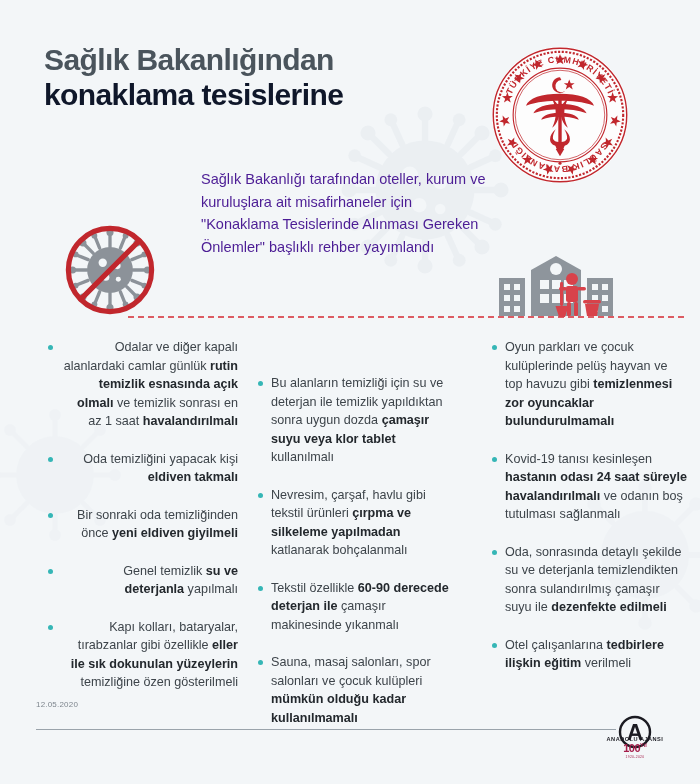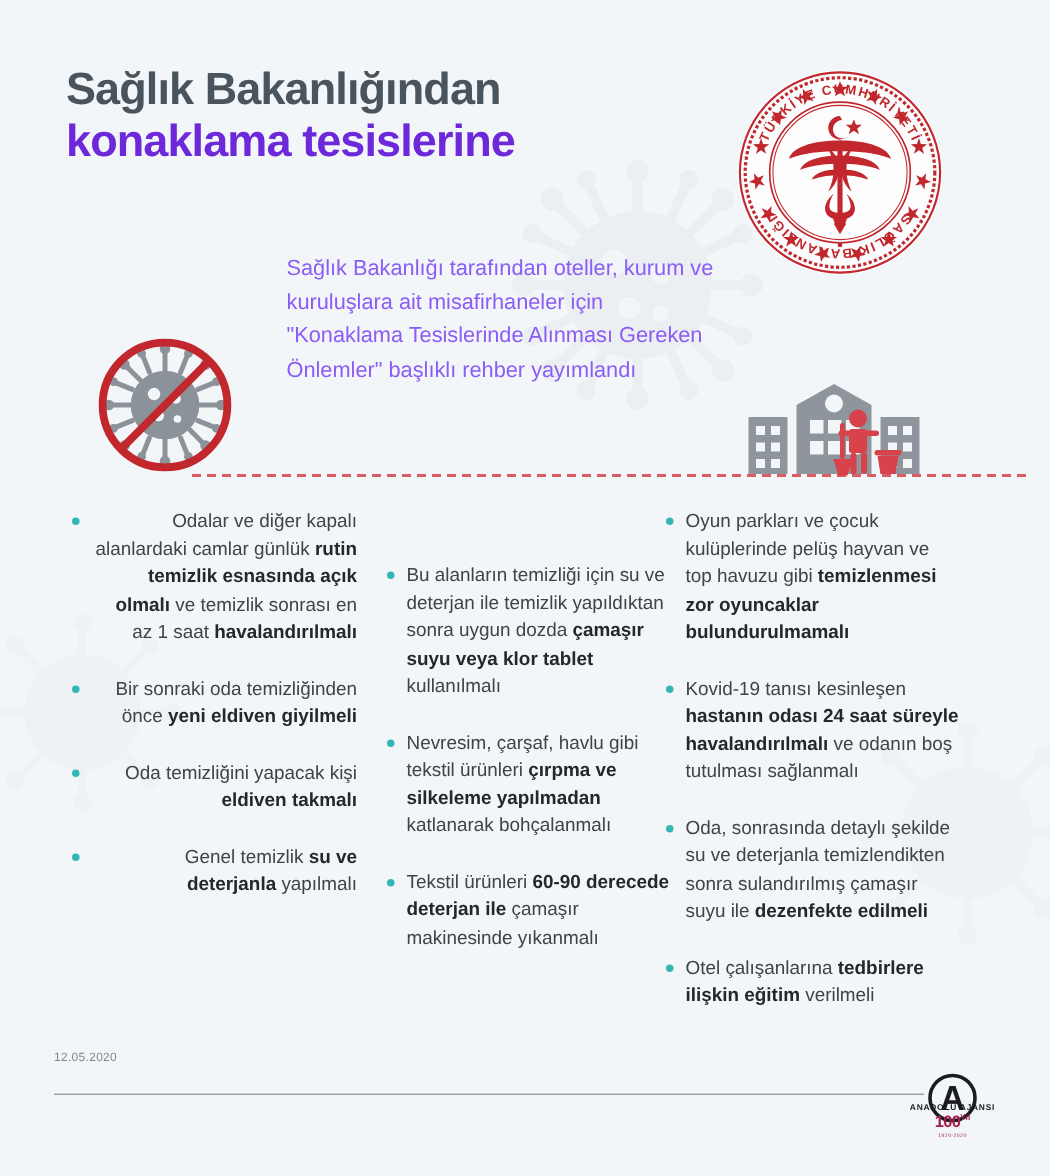--- a/index.html
+++ b/index.html
@@ -15,47 +15,47 @@
   
   .bg-layer{position:absolute;inset:0;overflow:hidden;pointer-events:none;}
   .wm{position:absolute;opacity:.5;}
 
   
   .title{
     position:absolute;left:44px;top:42px;width:420px;
     font-size:30px;font-weight:700;line-height:1.17;
     letter-spacing:-.6px;color:#4a545c;
   }
-  .title .accent{color:#6d28d9;}
+  .title .accent{color:#0f172a;}
   .title .ln{display:block;}
 
   .lead{
-    position:absolute;left:191px;top:168px;width:290px;
-    font-size:14.5px;line-height:1.56;color:#8b5cf6;font-weight:400;
+    position:absolute;left:201px;top:168px;width:290px;
+    font-size:14.5px;line-height:1.56;color:#4c1d95;font-weight:400;
   }
 
   
   .emblem{position:absolute;left:489px;top:44px;width:142px;height:142px;}
 
   
   .no-virus{position:absolute;left:58px;top:218px;width:104px;height:104px;}
   .hotel{position:absolute;left:497px;top:252px;width:118px;height:70px;}
 
   
   .divider{
     position:absolute;left:128px;top:316px;width:556px;height:0;
     border-top:2px dashed #d8424a;opacity:.85;
   }
 
   
   .cols{position:absolute;left:0;top:338px;width:700px;}
   .col{position:absolute;top:0;}
   .col-0{left:48px;width:190px;text-align:right;}
   .col-1{left:258px;width:196px;margin-top:36px;}
-  .col-2{left:444px;width:196px;}
+  .col-2{left:492px;width:196px;}
 
   .bullet{position:relative;padding-left:13px;margin-bottom:19px;}
   .bullet:before{
     content:"";position:absolute;left:0;top:7px;
     width:5px;height:5px;border-radius:50%;background:#35b6b6;
   }
   .btext{
     font-size:12.6px;line-height:1.47;color:#3d444a;font-weight:400;
   }
   .btext b{font-weight:700;color:#23282d;}
@@ -389,39 +389,45 @@
   </svg>
 
   <div class="divider"></div>
 
   <div class="cols">
     <div class="col col-0">
       <div class="bullet">
           <div class="btext"><span>Odalar ve diğer kapalı alanlardaki camlar günlük </span><b>rutin temizlik esnasında açık olmalı</b><span> ve temizlik sonrası en az 1 saat </span><b>havalandırılmalı</b></div>
         </div>
       <div class="bullet">
+          <div class="btext"><span>Oda temizliğini yapacak kişi </span><b>eldiven takmalı</b></div>
+        </div>
+      <div class="bullet">
           <div class="btext"><span>Bir sonraki oda temizliğinden önce </span><b>yeni eldiven giyilmeli</b></div>
         </div>
       <div class="bullet">
-          <div class="btext"><span>Oda temizliğini yapacak kişi </span><b>eldiven takmalı</b></div>
-        </div>
-      <div class="bullet">
           <div class="btext"><span>Genel temizlik </span><b>su ve deterjanla</b><span> yapılmalı</span></div>
         </div>
+      <div class="bullet">
+          <div class="btext"><span>Kapı kolları, bataryalar, tırabzanlar gibi özellikle </span><b>eller ile sık dokunulan yüzeylerin</b><span> temizliğine özen gösterilmeli</span></div>
+        </div>
     </div>
 
     <div class="col col-1">
       <div class="bullet">
           <div class="btext"><span>Bu alanların temizliği için su ve deterjan ile temizlik yapıldıktan sonra uygun dozda </span><b>çamaşır suyu veya klor tablet</b><span> kullanılmalı</span></div>
         </div>
       <div class="bullet">
           <div class="btext"><span>Nevresim, çarşaf, havlu gibi tekstil ürünleri </span><b>çırpma ve silkeleme yapılmadan</b><span> katlanarak bohçalanmalı</span></div>
         </div>
       <div class="bullet">
-          <div class="btext"><span>Tekstil ürünleri </span><b>60-90 derecede deterjan ile</b><span> çamaşır makinesinde yıkanmalı</span></div>
+          <div class="btext"><span>Tekstil özellikle </span><b>60-90 derecede deterjan ile</b><span> çamaşır makinesinde yıkanmalı</span></div>
+        </div>
+      <div class="bullet">
+          <div class="btext"><span>Sauna, masaj salonları, spor salonları ve çocuk kulüpleri </span><b>mümkün olduğu kadar kullanılmamalı</b></div>
         </div>
     </div>
 
     <div class="col col-2">
       <div class="bullet">
           <div class="btext"><span>Oyun parkları ve çocuk kulüplerinde pelüş hayvan ve top havuzu gibi </span><b>temizlenmesi zor oyuncaklar bulundurulmamalı</b></div>
         </div>
       <div class="bullet">
           <div class="btext"><span>Kovid-19 tanısı kesinleşen </span><b>hastanın odası 24 saat süreyle havalandırılmalı</b><span> ve odanın boş tutulması sağlanmalı</span></div>
         </div>

